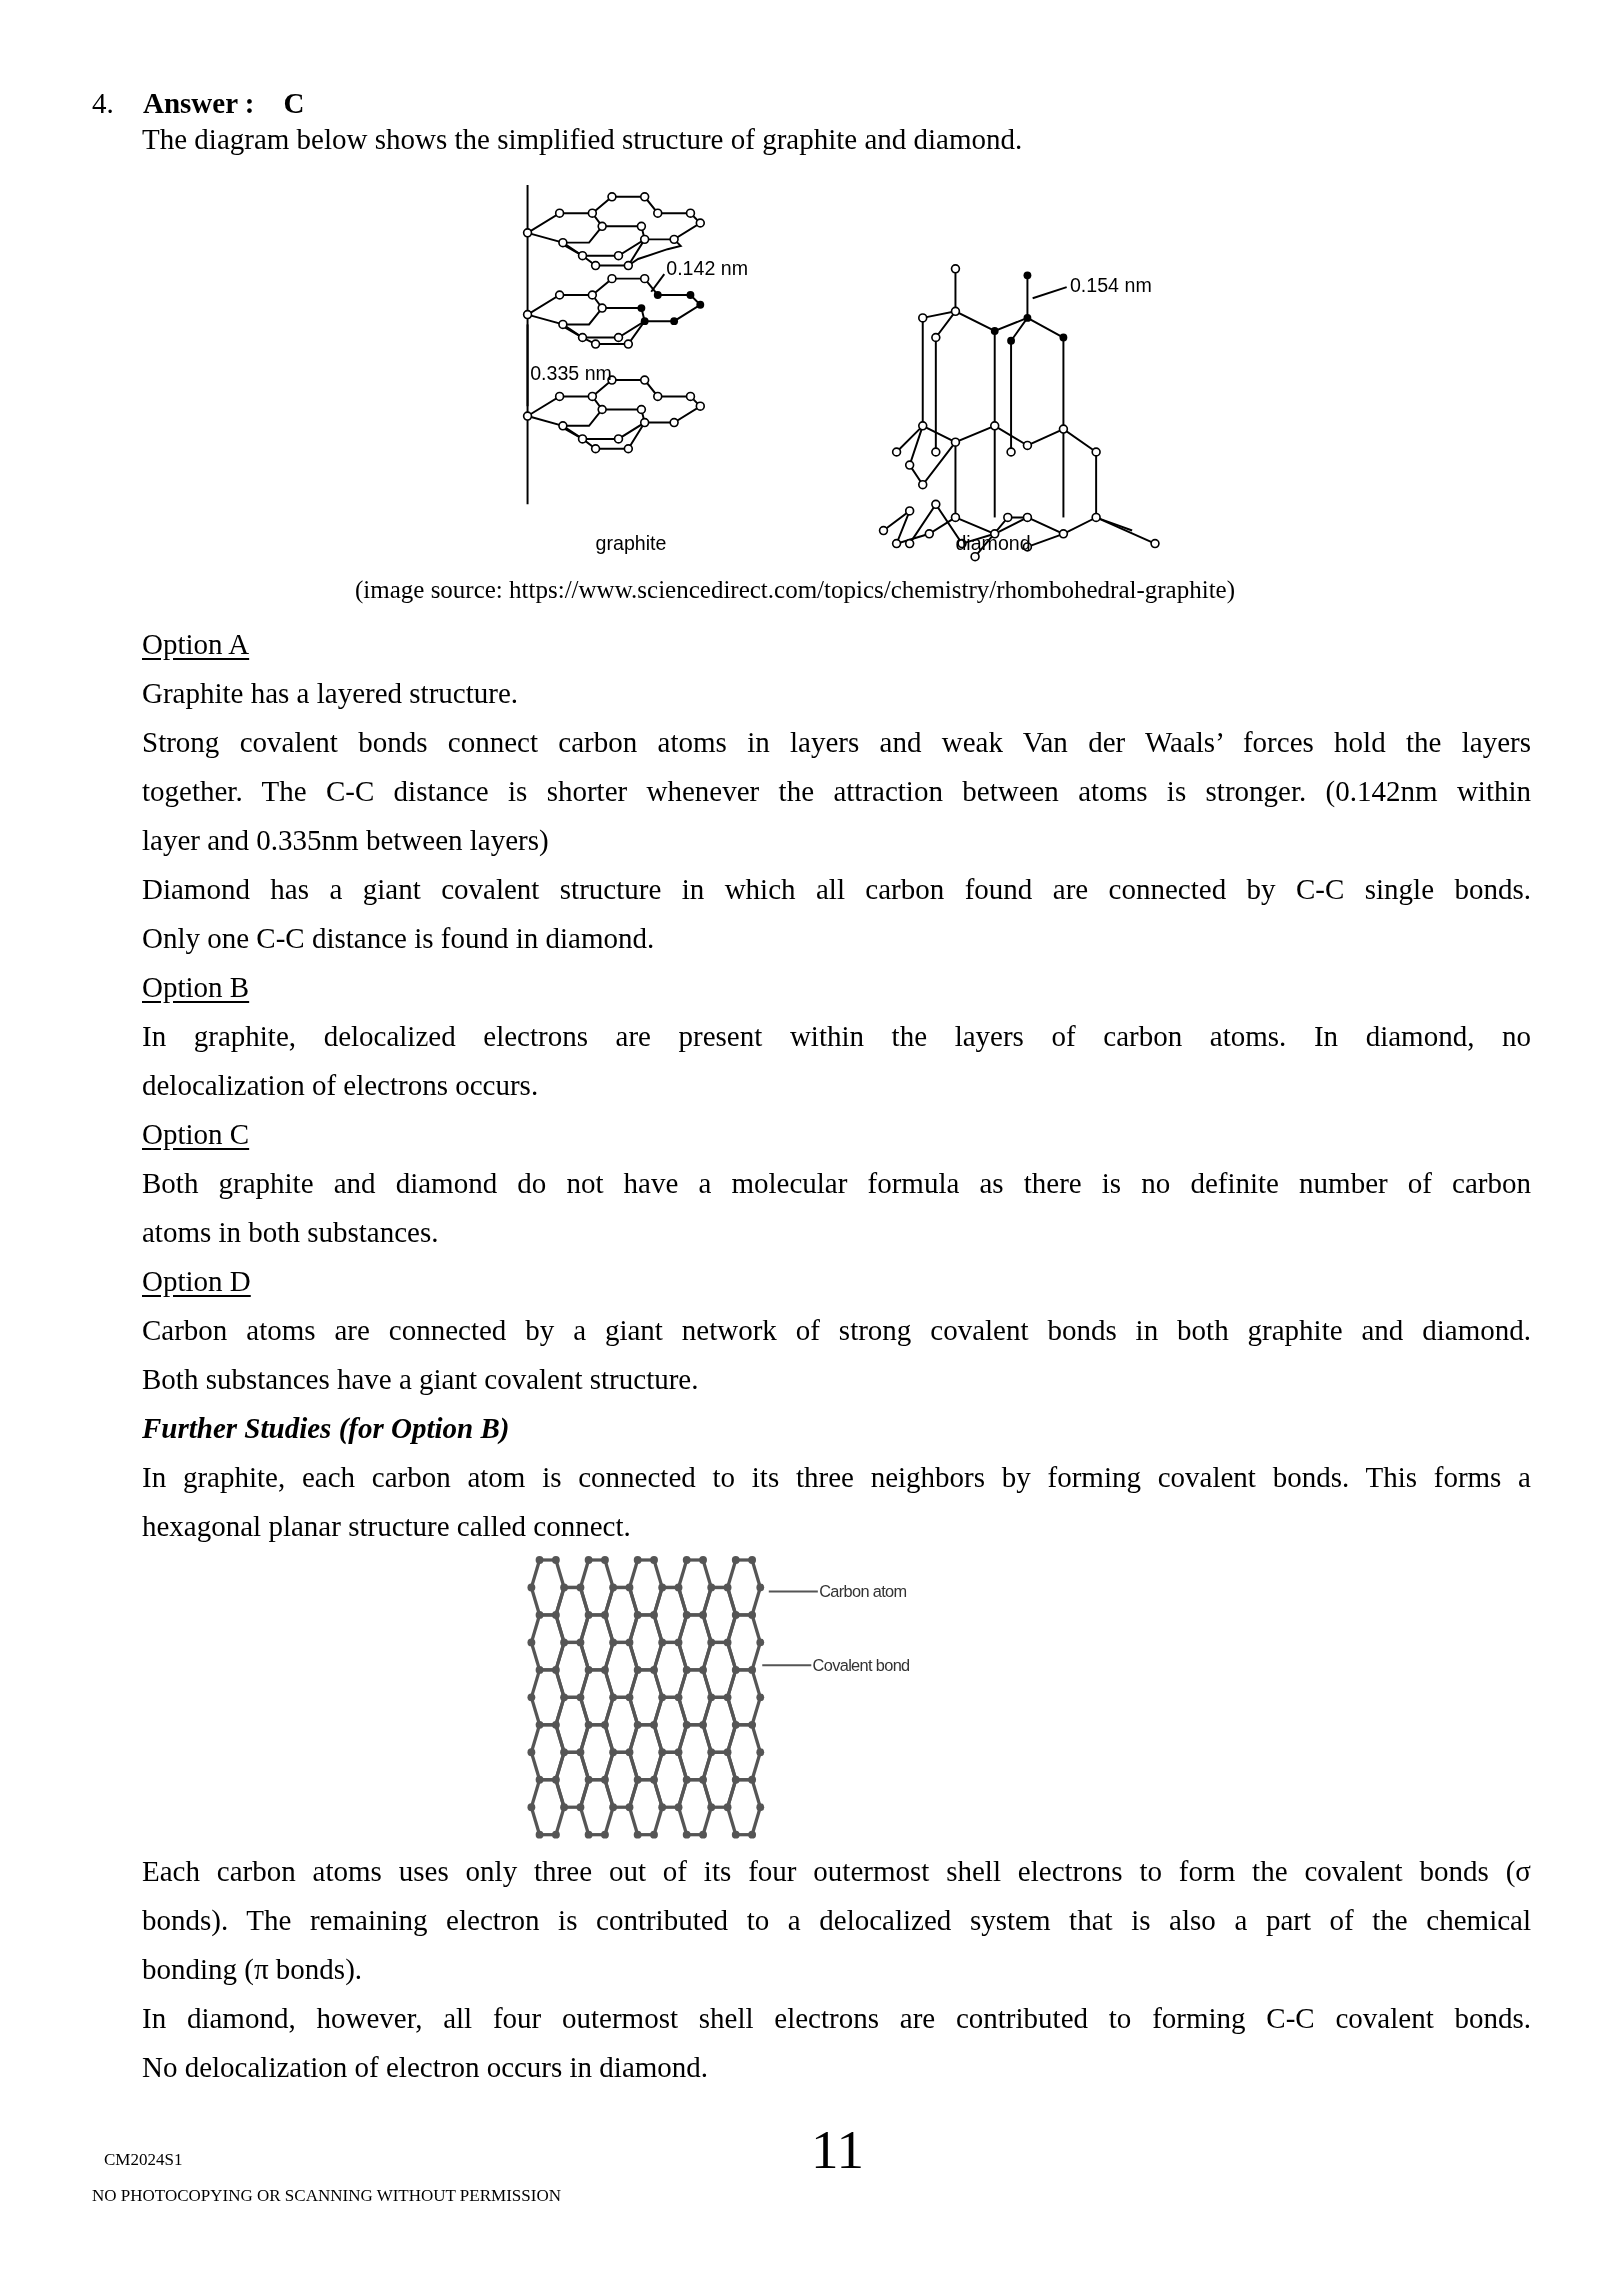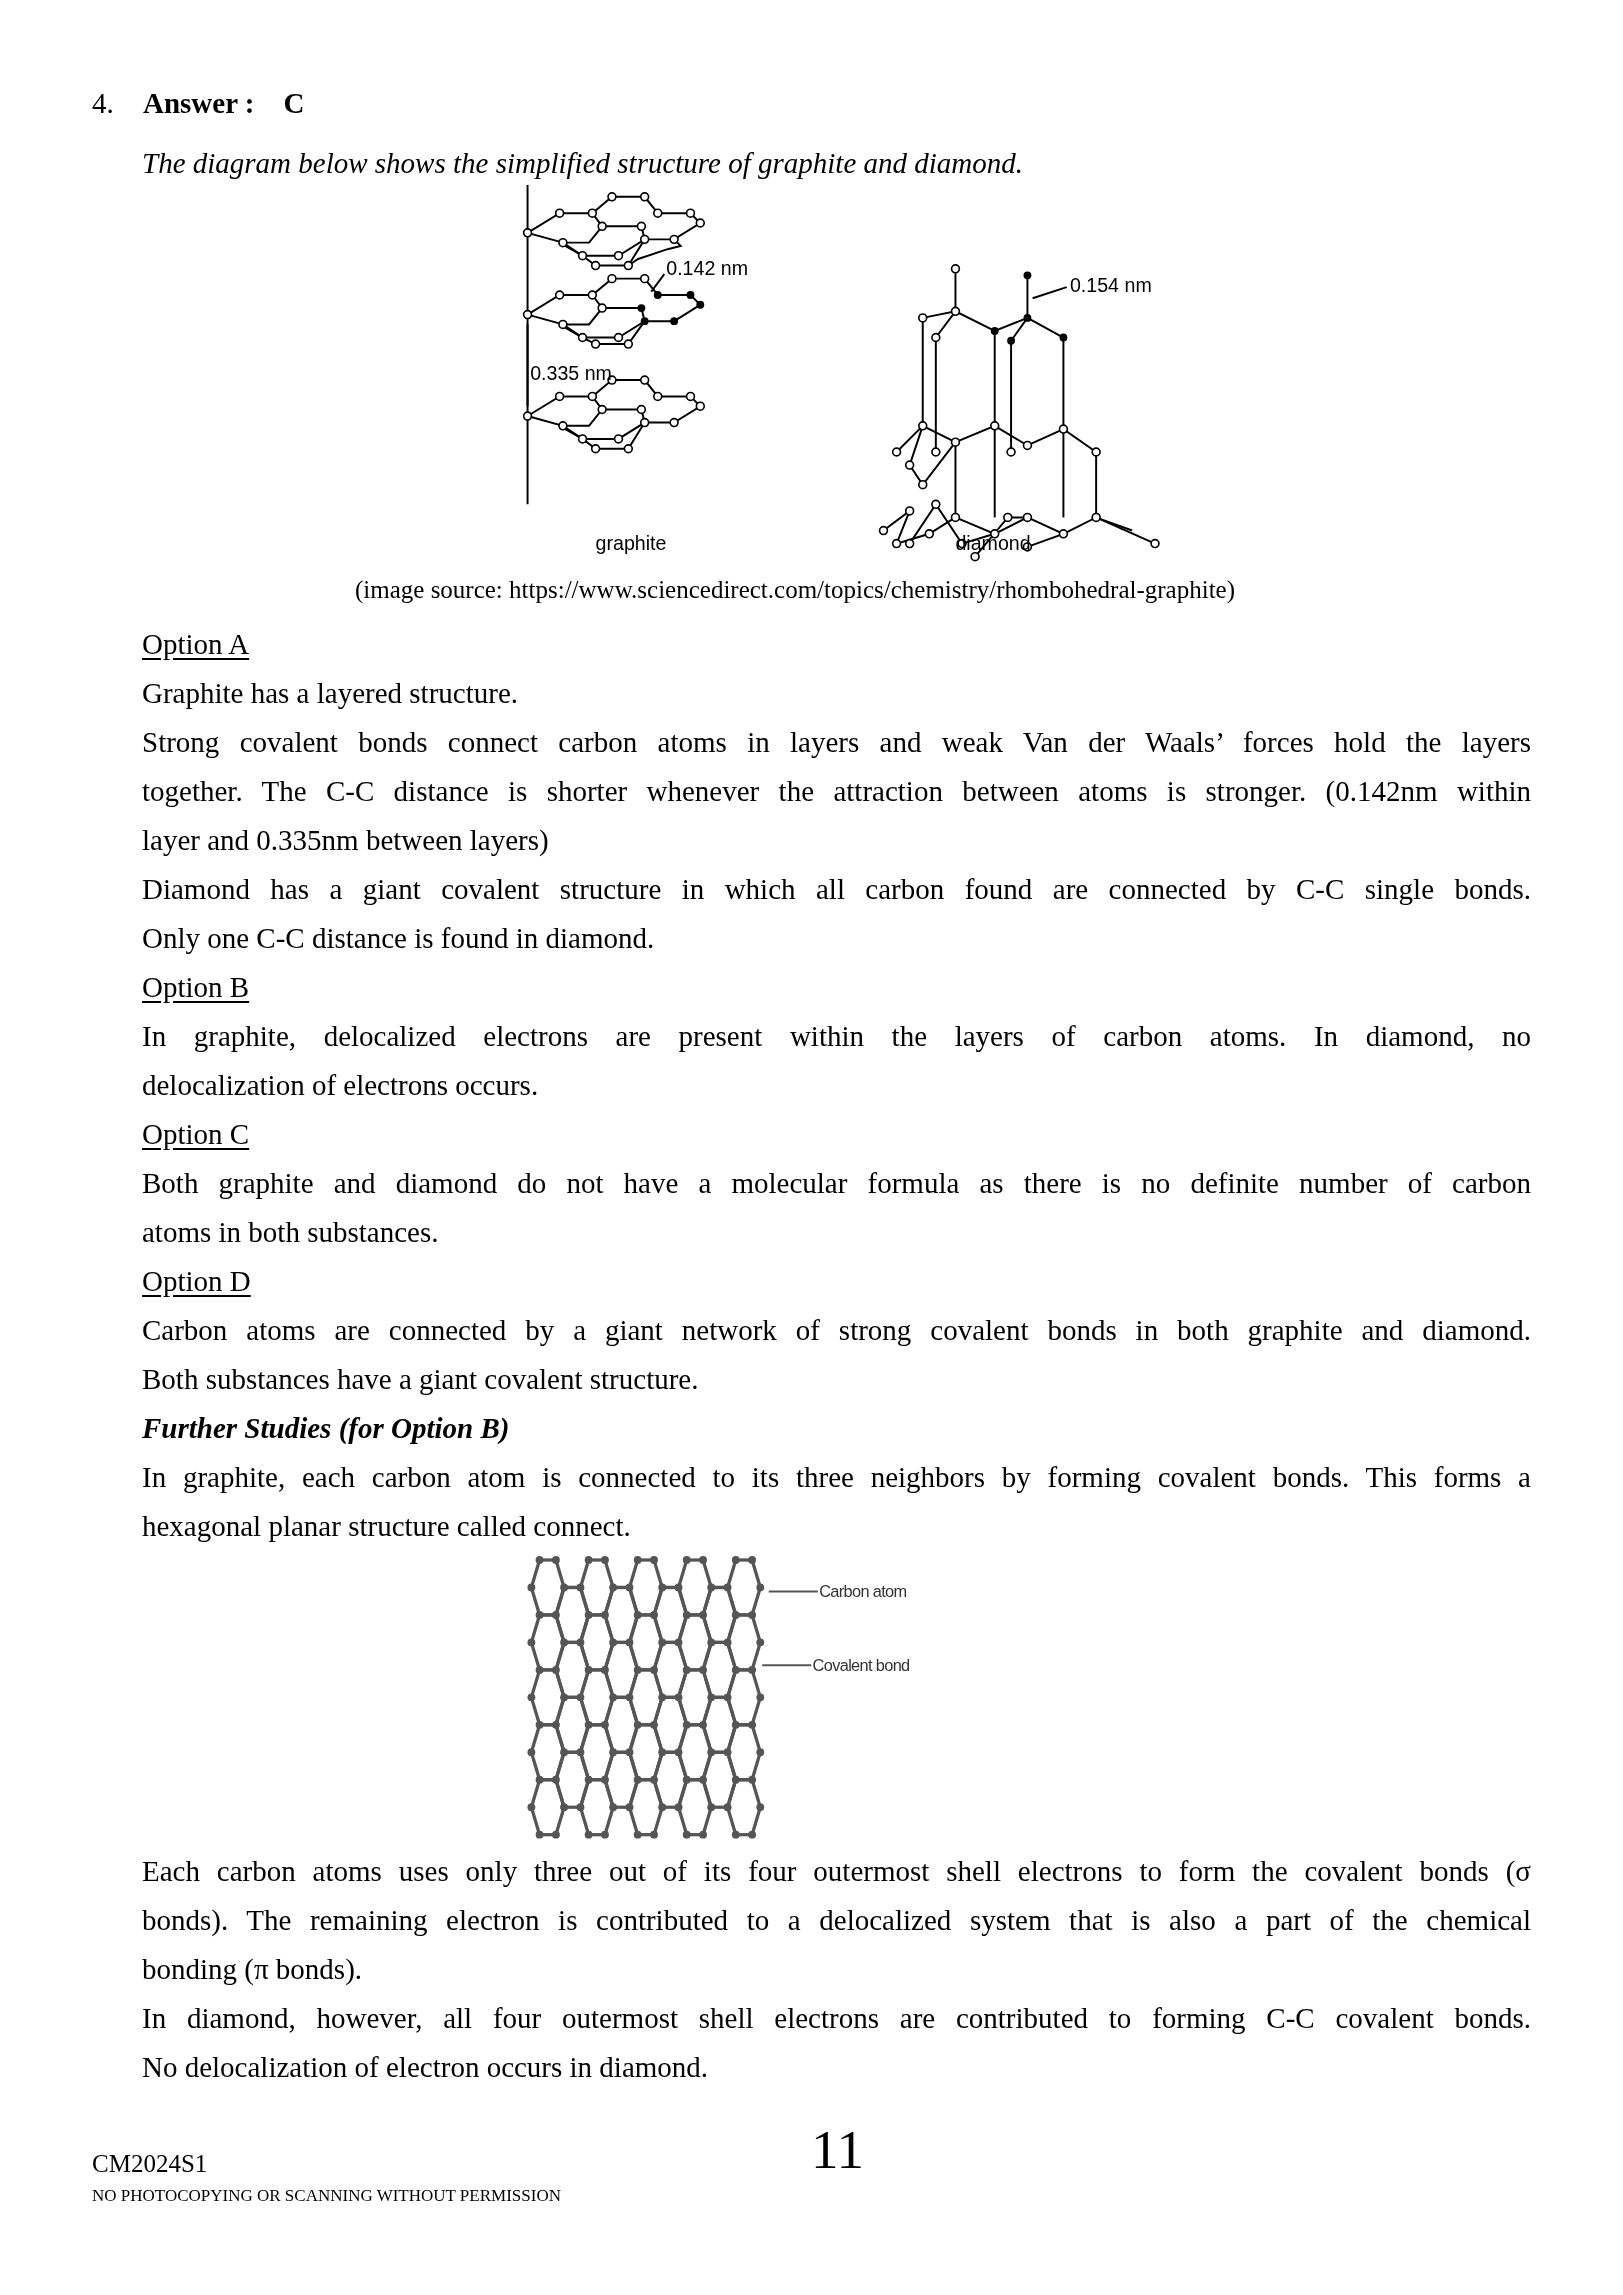--- a/index.html
+++ b/index.html
@@ -15,34 +15,34 @@
   .body-col { position: absolute; left: 142px; width: 1389px; font-size: 29px; line-height: 49px; }
   .line { display: block; white-space: nowrap; }
   .just { text-align: justify; text-align-last: justify; white-space: normal; }
   .u { text-decoration: underline; text-underline-offset: 3.9px; }
   .bi { font-weight: bold; font-style: italic; }
   .caption { position: absolute; left: 0; width: 1590px; top: 576px; text-align: center; font-size: 25px; }
   .fig1 { position: absolute; left: 504px; top: 177px; width: 687px; height: 393px; }
   .fig1 .lbl { font-family: "Liberation Sans", "DejaVu Sans", sans-serif; font-size: 30px; }
   .fig2 { position: absolute; left: 517px; top: 1544px; width: 654px; height: 308px; }
   .fig2 .lbl { font-family: "Liberation Sans", "DejaVu Sans", sans-serif; font-size: 25px; letter-spacing: -1px; }
-  .footer-code { position: absolute; left: 92px; top: 2150px; font-size: 25px; }
+  .footer-code { position: absolute; left: 104px; top: 2150px; font-size: 17px; }
   .footer-page { position: absolute; left: 811px; top: 2117px; font-size: 55px; line-height: 65px; }
   .footer-note { position: absolute; left: 92px; top: 2186px; font-size: 17px; }
 </style>
 </head>
 <body>
 
 <div class="page">
 
   <div class="q-head">
     <span class="q-num">4.</span><span class="q-label">Answer :</span><span class="q-answer">C</span>
   </div>
 
-  <div class="body-col" style="top:139px;font-style:italic;">
+  <div class="body-col" style="top:115px;">
     <span class="line">The diagram below shows the simplified structure of graphite and diamond.</span>
   </div>
 
   <svg class="fig1" viewBox="0 0 1050 600">
     <g stroke="#000" stroke-width="3" fill="none">
       <line x1="36" y1="12" x2="36" y2="500"></line>
       <g>
         <polyline points="36,85 85,55 135,55 165,30 215,30 235,55 285,55 300,70 260,95 215,95 175,120 120,120 90,100 36,85"></polyline>
         <polyline points="85,100 120,120 140,135 190,135 215,95"></polyline>
         <polyline points="135,55 150,75 210,75 215,95"></polyline>

